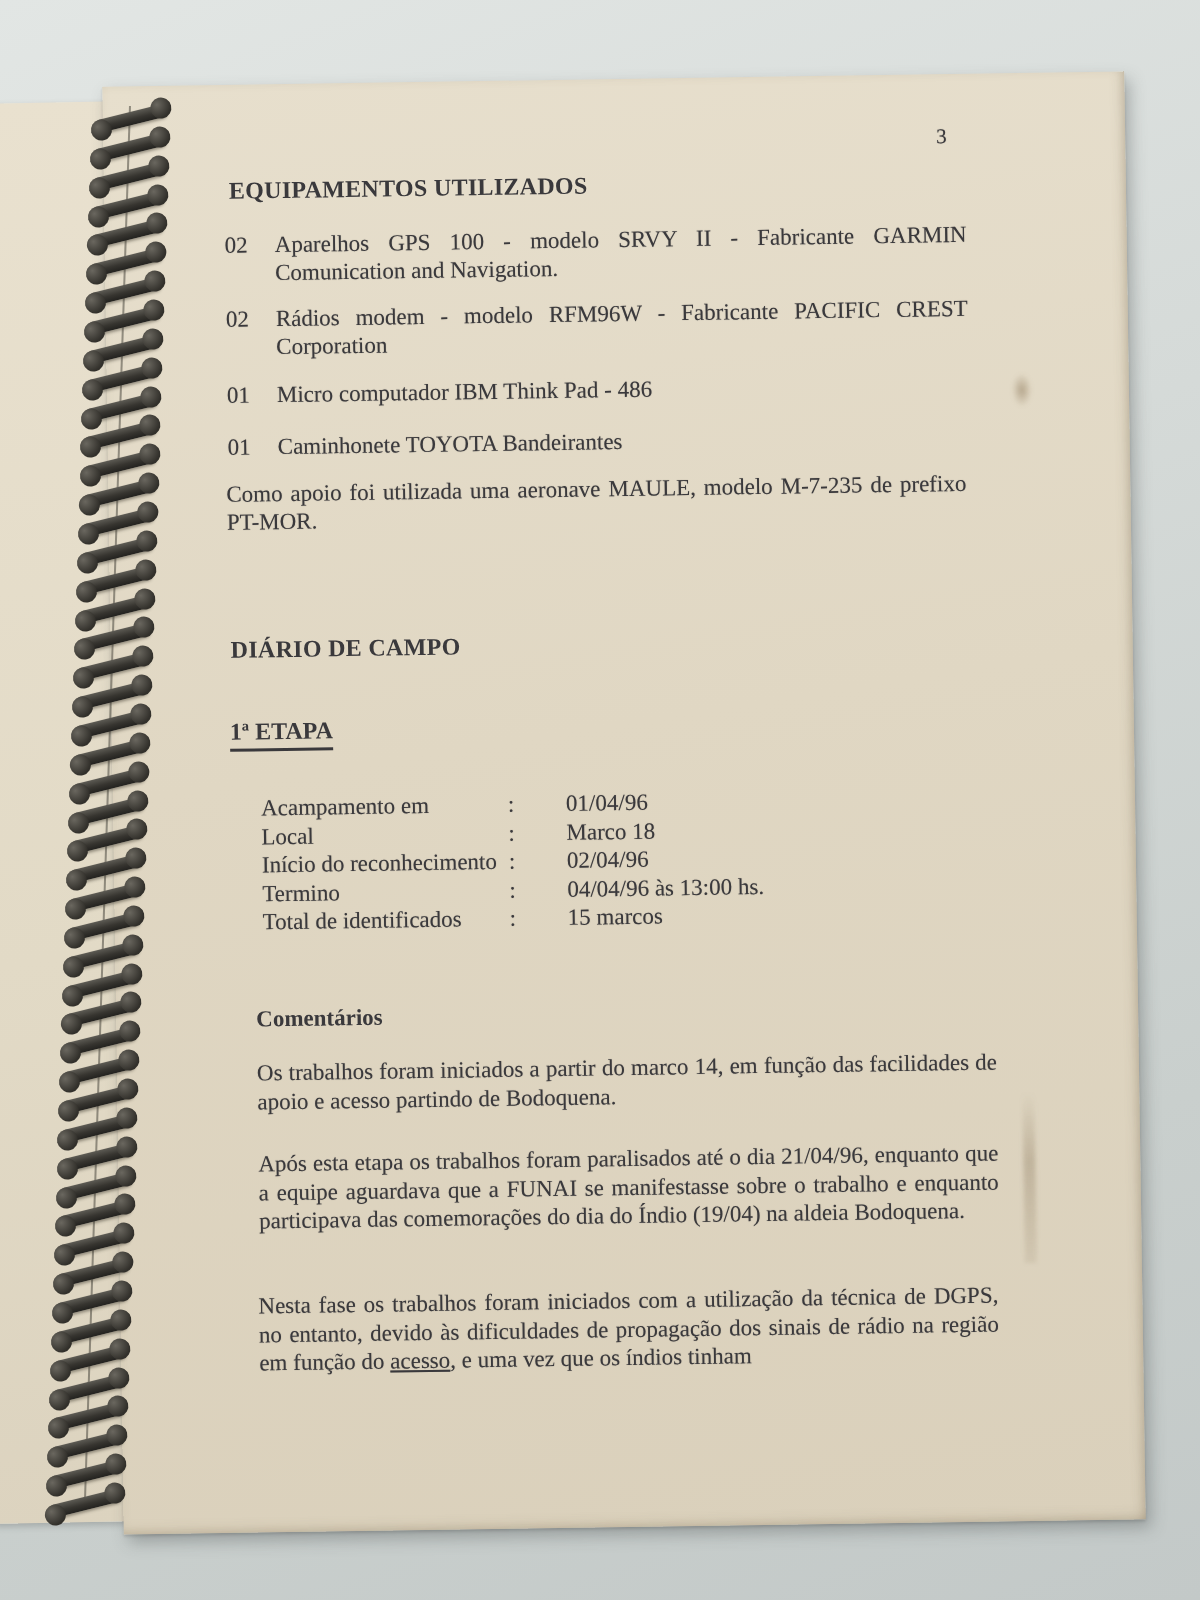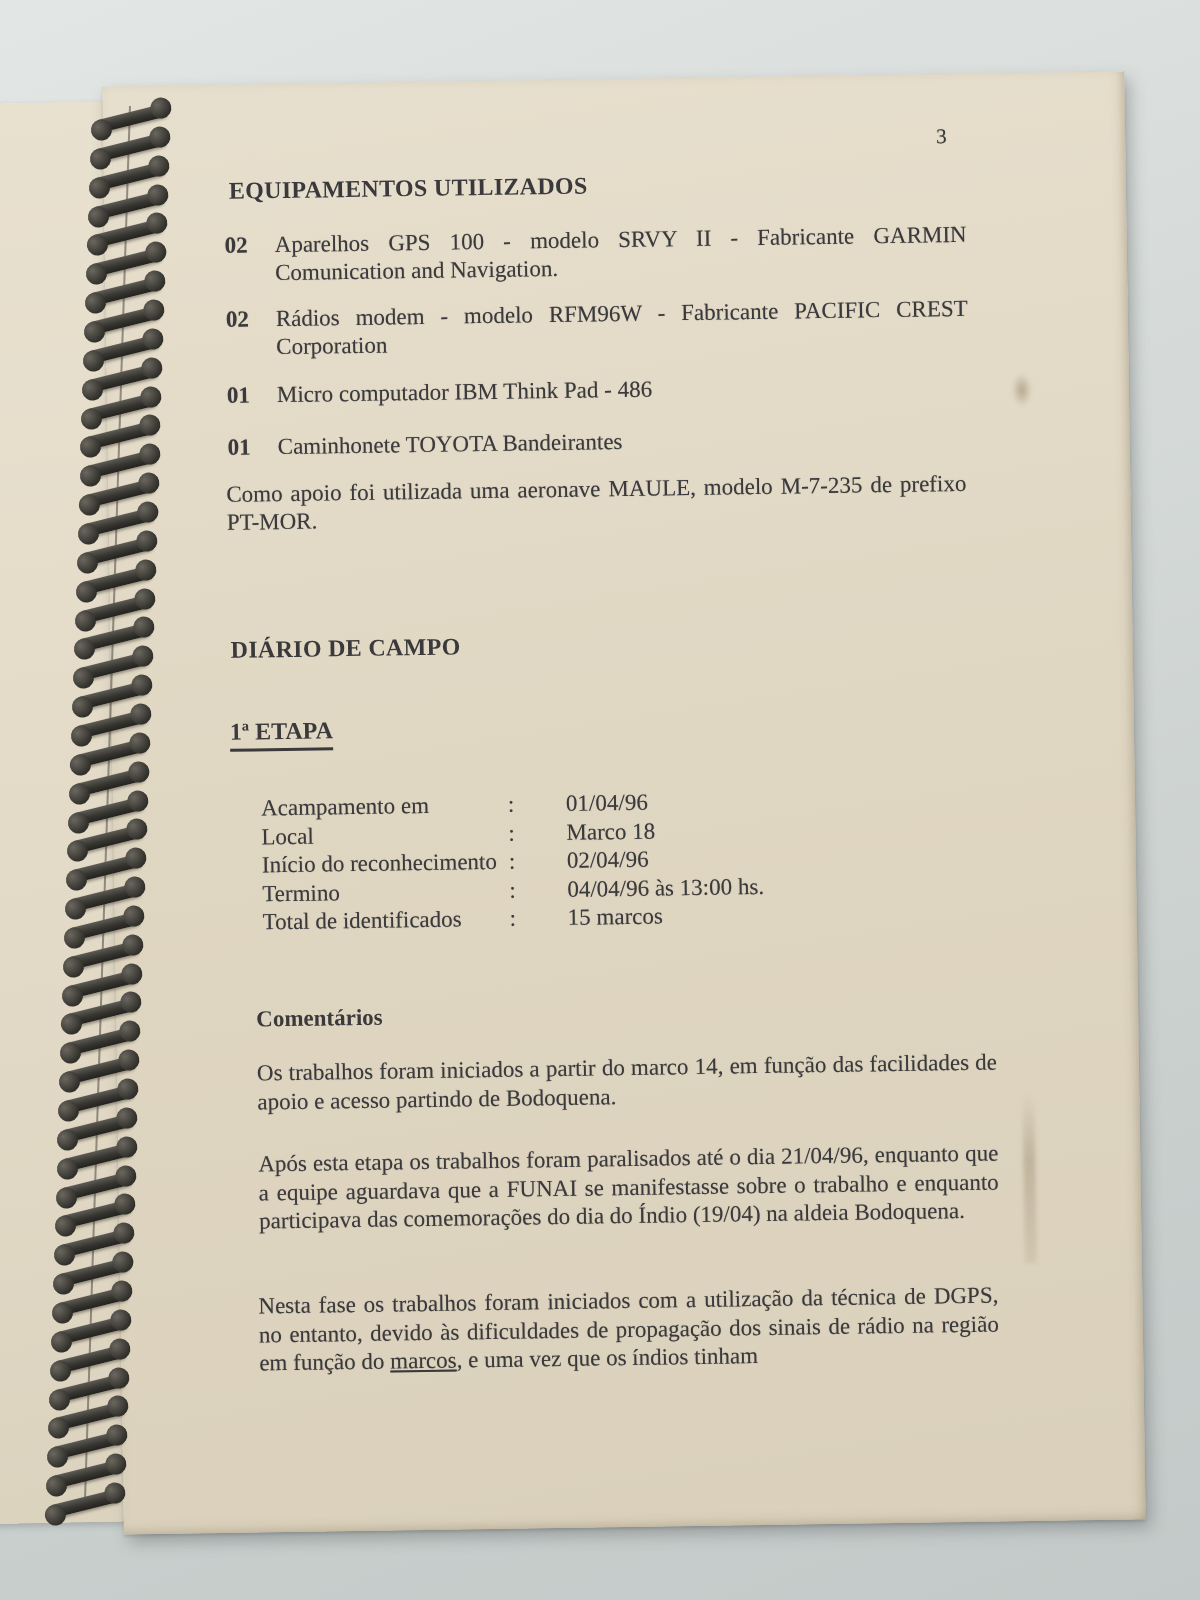--- a/index.html
+++ b/index.html
@@ -60,21 +60,21 @@
     border-bottom: 3px solid #3a393c;
     padding-bottom: 3px;
     margin: 0;
   }
   .item {
     left: 120px;
     width: 742px;
     display: flex;
     position: absolute;
   }
-  .item .qty  { position: static; flex: 0 0 50px; font-weight: bold; }
+  .item .qty  { position: static; flex: 0 0 50px; }
   .item .itxt { position: static; flex: 1; text-align: justify; }
   .item1 { top: 147px; }
   .item2 { top: 221px; }
   .item3 { top: 297px; }
   .item4 { top: 349px; }
   .note  { left: 118px; top: 396px; width: 740px; text-align: justify; margin: 0; }
   .dtable { left: 148px; top: 710px; width: 620px; }
   .drow  { position: static; display: flex; line-height: 28.5px; }
   .drow span { position: static; }
   .dlabel { width: 247px; }
@@ -186,21 +186,21 @@
         <span class="dlabel">Total de identificados</span>
         <span class="dcolon">:</span>
         <span class="dvalue">15 marcos</span>
       </div>
     </div>
 
     <h3 class="ctitle">Comentários</h3>
 
     <p class="txt para p1">Os trabalhos foram iniciados a partir do marco 14, em função das facilidades de apoio e acesso partindo de Bodoquena.</p>
     <p class="txt para p2">Após esta etapa os trabalhos foram paralisados até o dia 21/04/96, enquanto que a equipe aguardava que a FUNAI se manifestasse sobre o trabalho e enquanto participava das comemorações do dia do Índio (19/04) na aldeia Bodoquena.</p>
-    <p class="txt para p3"><span>Nesta fase os trabalhos foram iniciados com a utilização da técnica de DGPS, no entanto, devido às dificuldades de propagação dos sinais de rádio na região em função do </span><span class="u">marcos</span><span>, e uma vez que os índios tinham</span></p>
+    <p class="txt para p3"><span>Nesta fase os trabalhos foram iniciados com a utilização da técnica de DGPS, no entanto, devido às dificuldades de propagação dos sinais de rádio na região em função do </span><span class="u">acesso</span><span>, e uma vez que os índios tinham</span></p>
 
     <div class="stain1"></div>
     <div class="stain2"></div>
   </div>
 
   <div class="spine-line"></div>
   <div id="spiral">
       <div class="coil" style="top: 112px; left: 94px;"></div>
       <div class="coil" style="top: 140.854px; left: 93.0417px;"></div>
       <div class="coil" style="top: 169.708px; left: 92.0833px;"></div>

